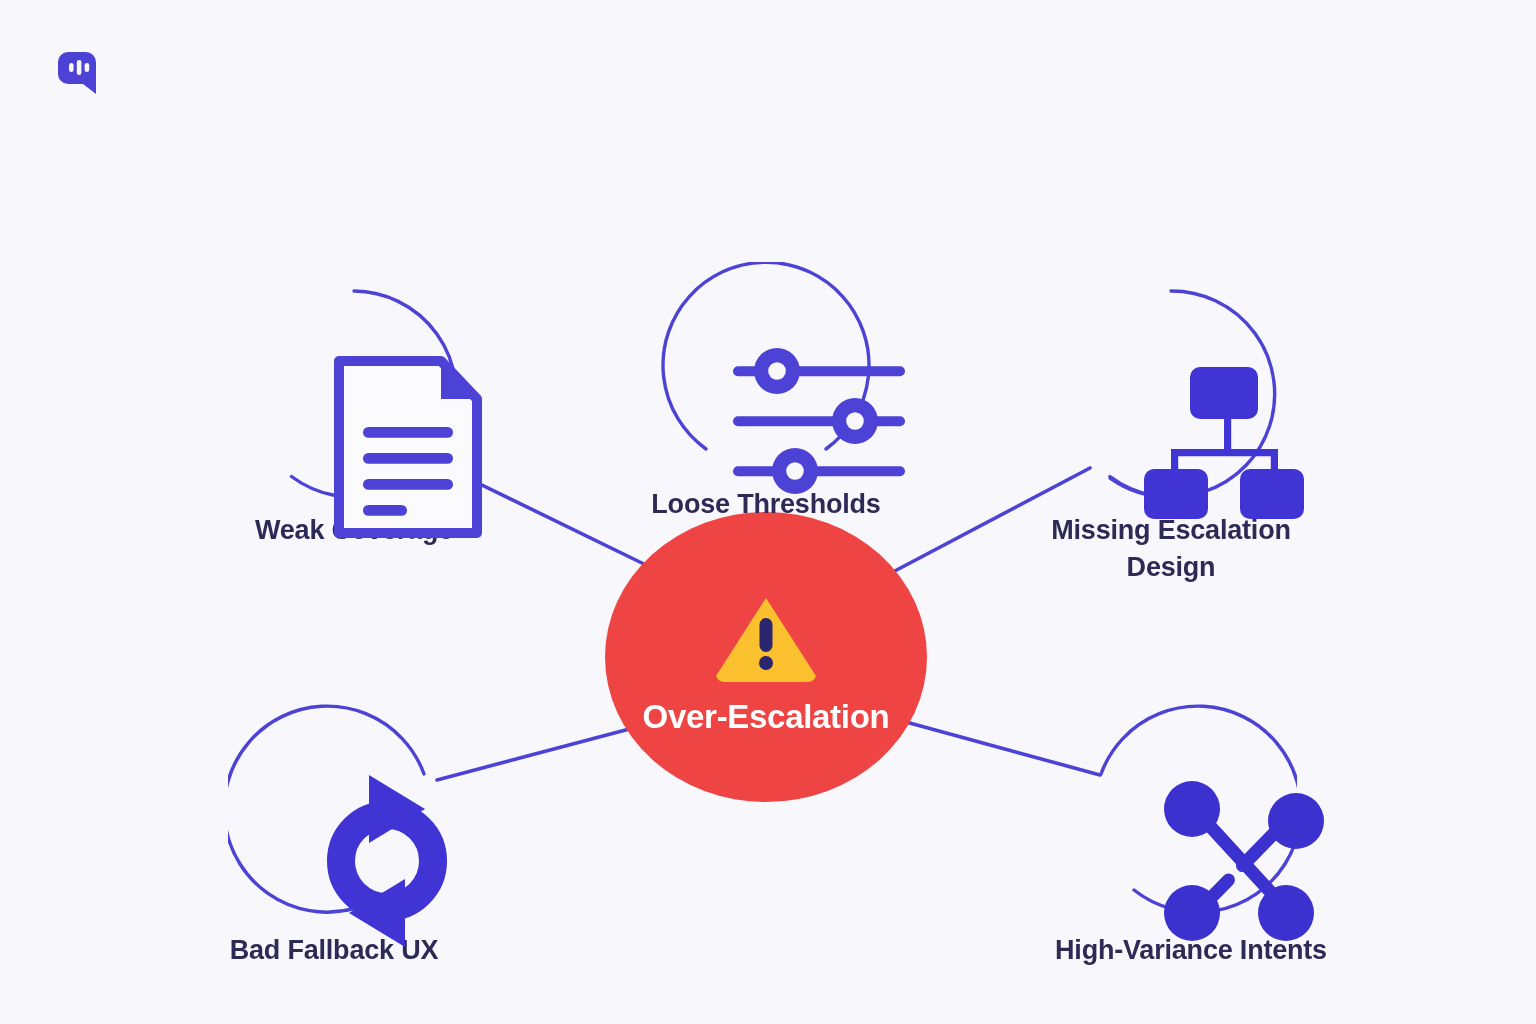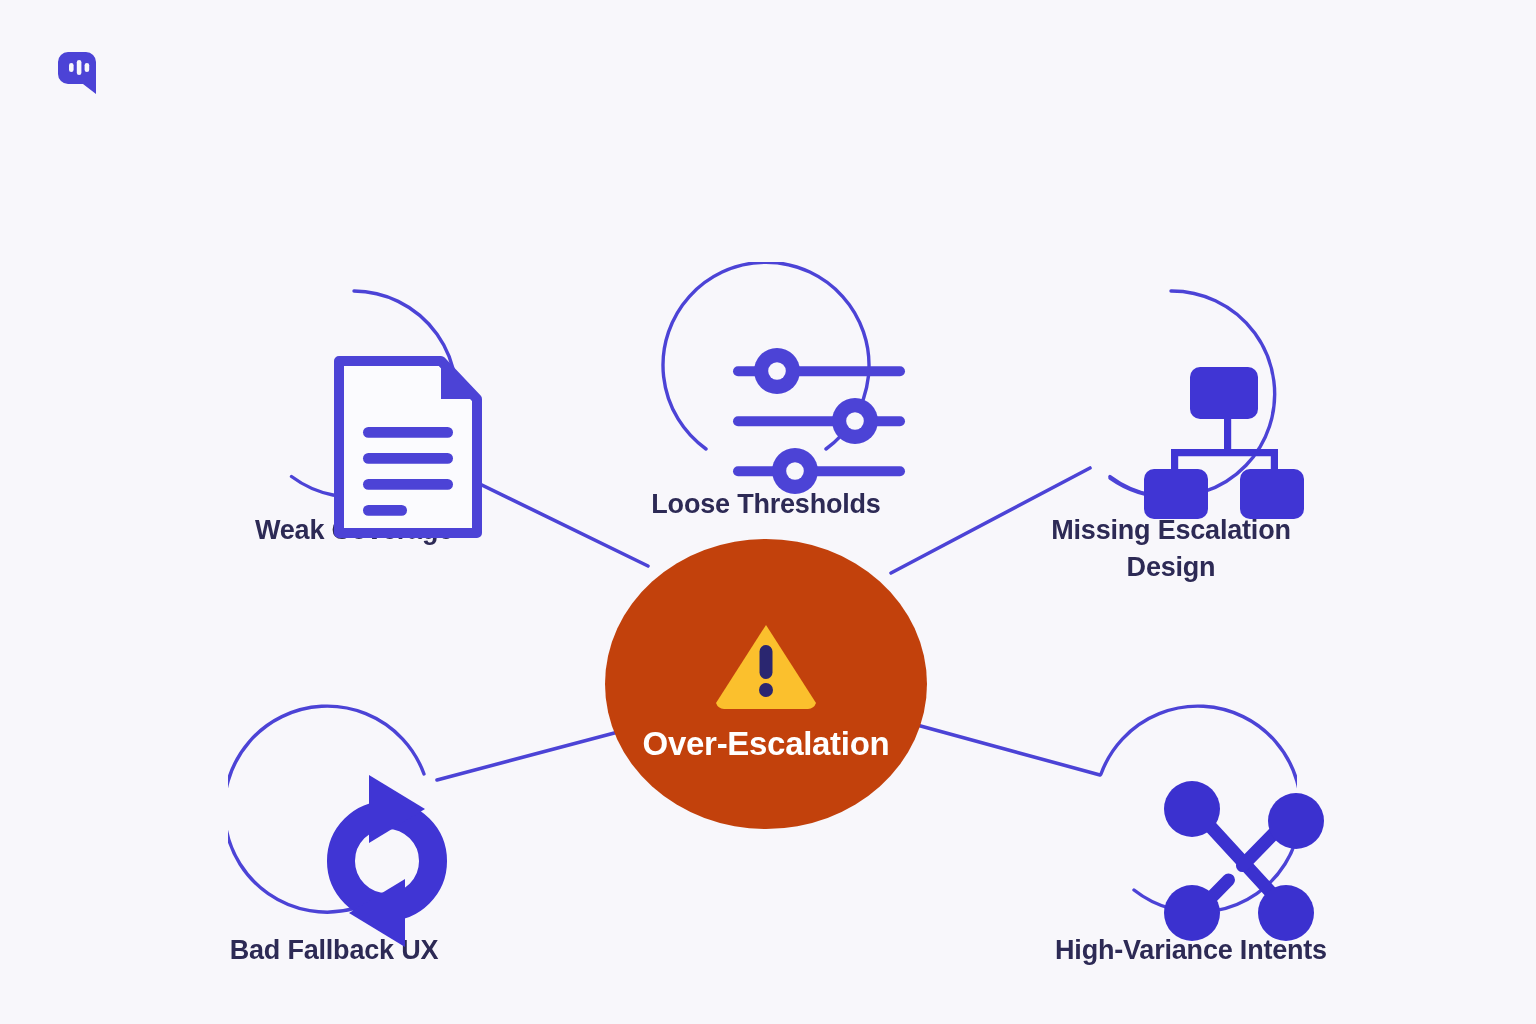--- a/index.html
+++ b/index.html
@@ -49,25 +49,25 @@
     left: 0;
     top: 0;
     width: 1536px;
     height: 1024px;
   }
 
   
   #hub {
     position: absolute;
     left: 605px;
-    top: 539px;
+    top: 512px;
     width: 322px;
     height: 290px;
     border-radius: 50%;
-    background: #c2410c;
+    background: #ef4444;
     display: flex;
     flex-direction: column;
     align-items: center;
     justify-content: center;
   }
   #hub .hub-icon {
     width: 108px;
     height: 92px;
     margin-top: 14px;
   }

